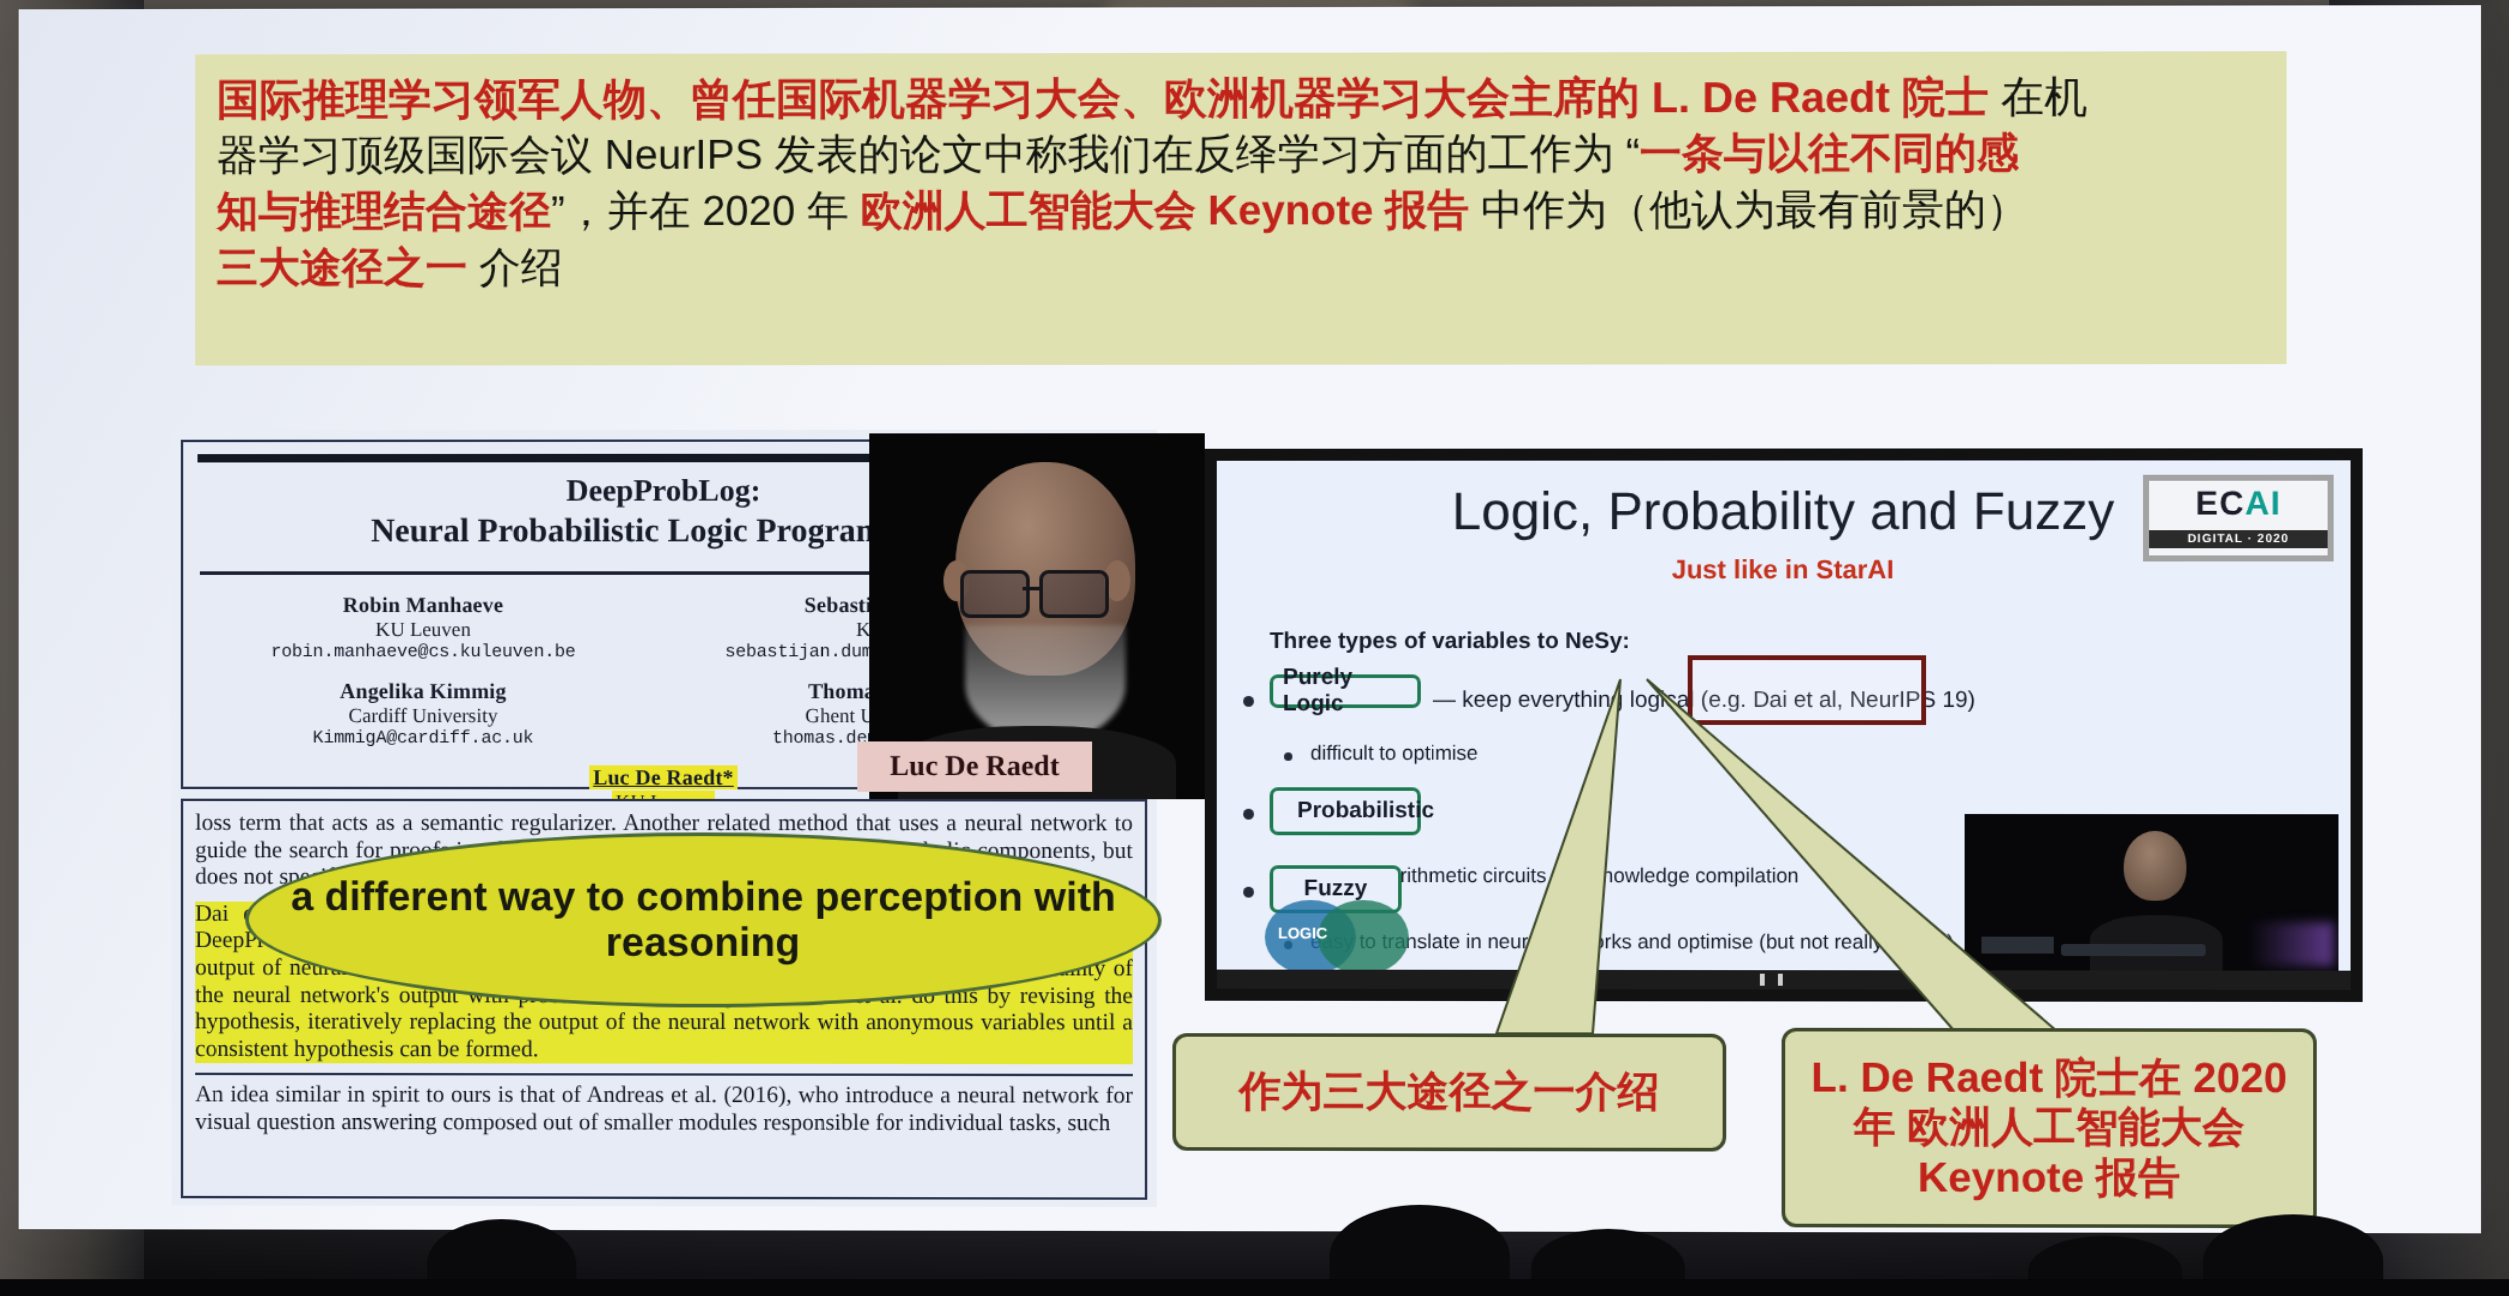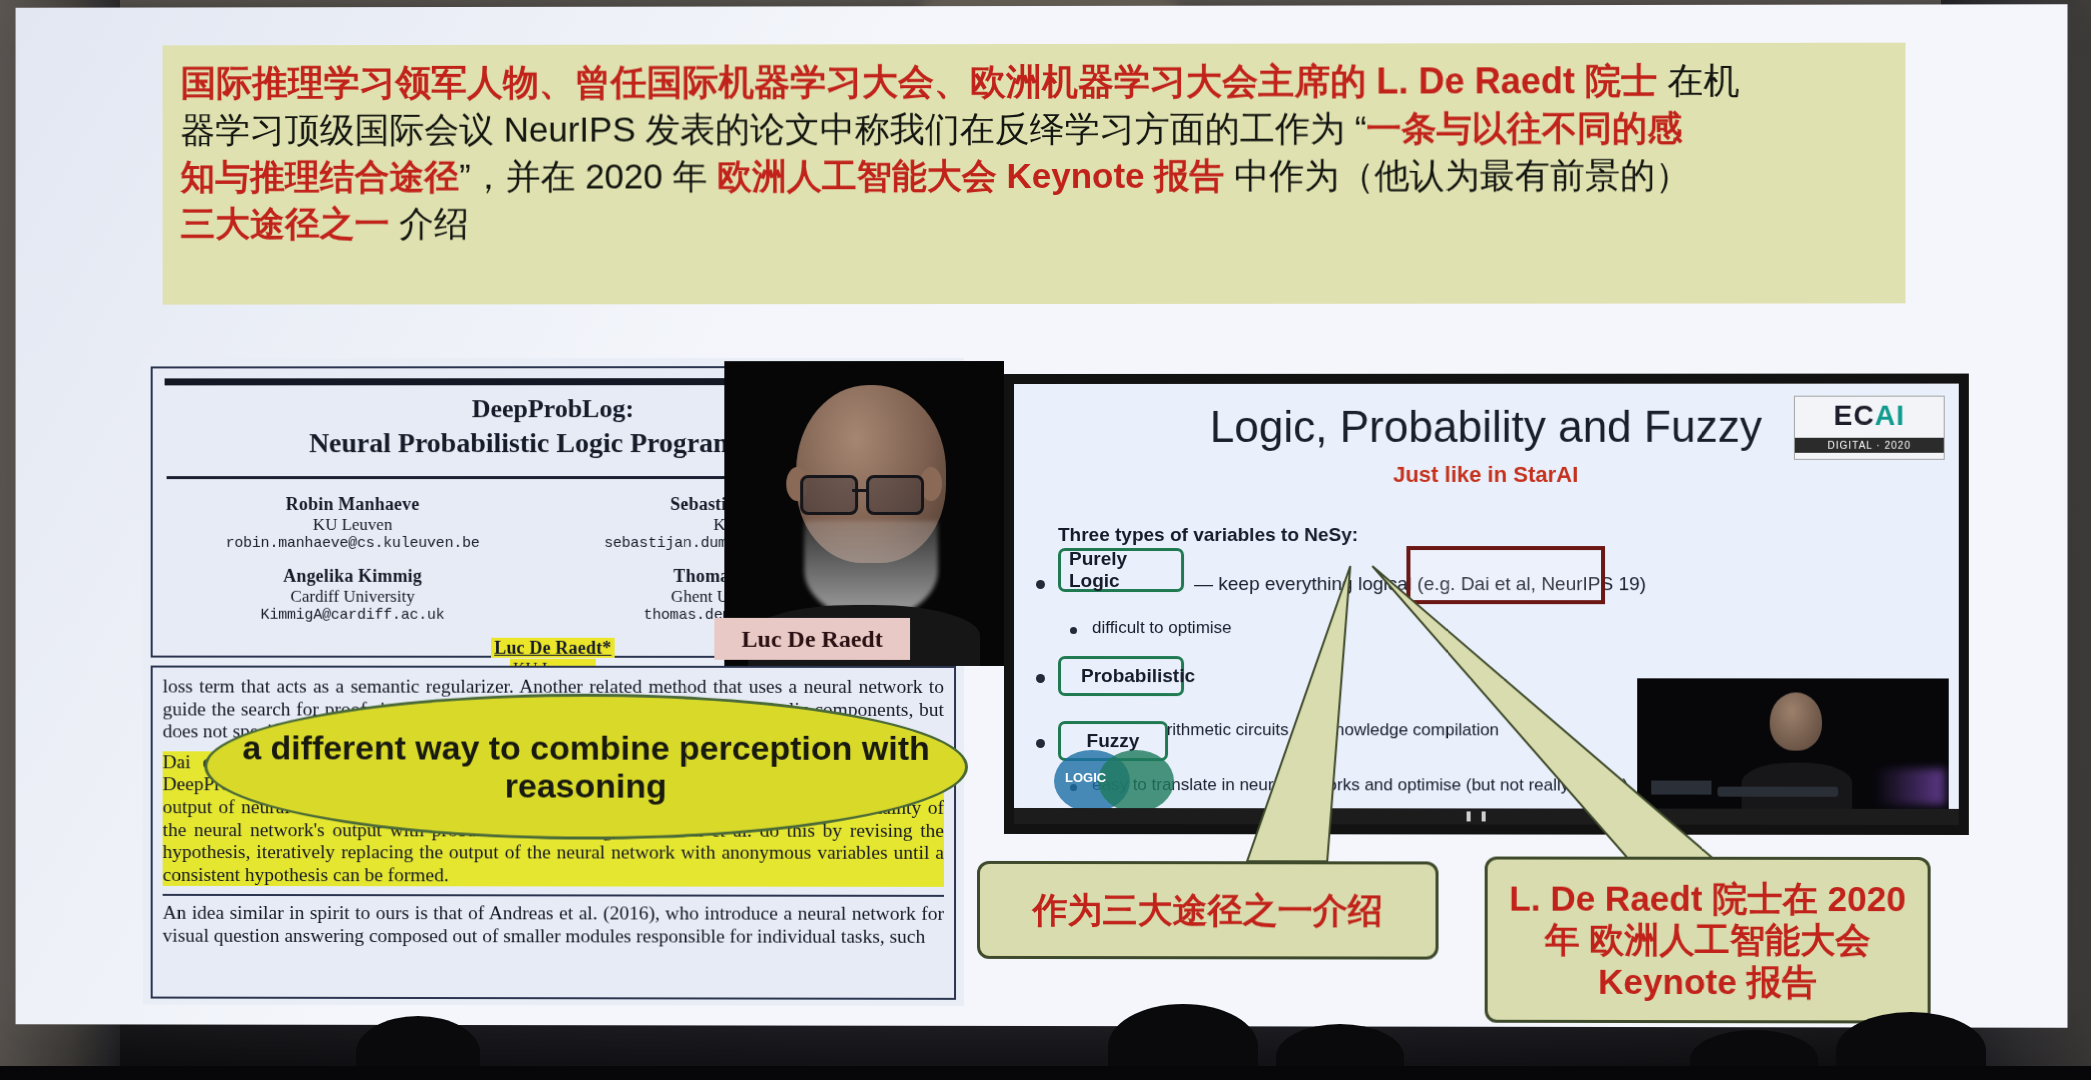--- a/index.html
+++ b/index.html
@@ -105,24 +105,24 @@
   #redbox{position:absolute;left:392px;top:162px;width:190px;height:50px;border:4px solid #6b1714;background:rgba(255,255,255,.12);}
   #venn{position:absolute;left:40px;bottom:8px;width:160px;height:70px;}
   #venn .c1,#venn .c2{position:absolute;top:4px;width:76px;height:62px;border-radius:50%;opacity:.8;}
   #venn .c1{left:0;background:#1d6fa5;}
   #venn .c2{left:44px;background:#1e7a5e;}
   #venn .lbl{position:absolute;left:11px;top:24px;font-size:13px;color:#fff;font-weight:bold;}
   #ecaiBar{position:absolute;left:0;right:0;bottom:0;height:16px;background:#1c1c1c;}
   #ecaiBar .pause{position:absolute;left:48%;top:3px;width:11px;height:10px;
      border-left:4px solid #cfcfcf;border-right:4px solid #cfcfcf;}
   #ecaiLogo{position:absolute;right:14px;top:12px;width:148px;height:62px;background:#f2f4f8;
-     border:1px solid #a3a3a3;}
+     border:5px solid #a3a3a3;}
   #ecaiLogo .big{position:absolute;left:0;right:0;top:3px;text-align:center;font-weight:bold;font-size:28px;letter-spacing:1px;}
   #ecaiLogo .small{position:absolute;left:0;right:0;bottom:6px;text-align:center;font-size:10px;
-     letter-spacing:1px;color:#fff;background:#2b2b2b;padding:2px 0;}
+     letter-spacing:1px;color:#fff;background:#2b2b2b;padding:2px 0;font-weight:bold;}
   .teal{color:#0f9b8e;} .dark{color:#1d1d2a;}
 
   
   #webcam{position:absolute;right:10px;bottom:16px;width:310px;height:130px;background:#07070a;overflow:hidden;}
   #webcam .wh{position:absolute;left:132px;top:14px;width:52px;height:58px;border-radius:50% 50% 45% 45%;
      background:radial-gradient(ellipse at 42% 32%,#9c806c,#584437);}
   #webcam .wb{position:absolute;left:104px;bottom:0;width:110px;height:46px;border-radius:44% 44% 0 0;background:#17171a;}
   #webcam .wtag{position:absolute;left:14px;bottom:14px;width:60px;height:14px;background:#2b2f38;}
   #webcam .wbar{position:absolute;left:80px;bottom:12px;width:120px;height:10px;background:#2a2e36;border-radius:3px;}
   #webcam .wglow{position:absolute;right:4px;bottom:4px;width:70px;height:36px;
@@ -252,21 +252,21 @@
     </div>
 
     <div id="ecai">
       <div id="ecaiInner">
 
         <div id="ecaiTitle">Logic, Probability and Fuzzy</div>
         <div id="ecaiSub">Just like in StarAI</div>
         <div id="ecaiLead">Three types of variables to NeSy:</div>
 
         <div class="bdot" style="left:22px;top:196px;"></div>
-        <div class="gbox" style="left:44px;top:164px;width:126px;height:44px;">Purely Logic</div>
+        <div class="gbox" style="left:44px;top:178px;width:126px;height:28px;">Purely Logic</div>
         <div class="bl" style="left:180px;top:189px;">— keep everything logical (e.g. Dai et al, NeurIPS 19)</div>
         <div id="redbox"></div>
 
         <div class="sdot" style="left:56px;top:243px;"></div>
         <div class="sub" style="left:78px;top:234px;">difficult to optimise</div>
 
         <div class="bdot" style="left:22px;top:290px;"></div>
         <div class="gbox" style="left:44px;top:272px;width:126px;height:40px;padding-left:42px;">Probabilistic</div>
 
         <div class="sdot" style="left:56px;top:345px;"></div>

